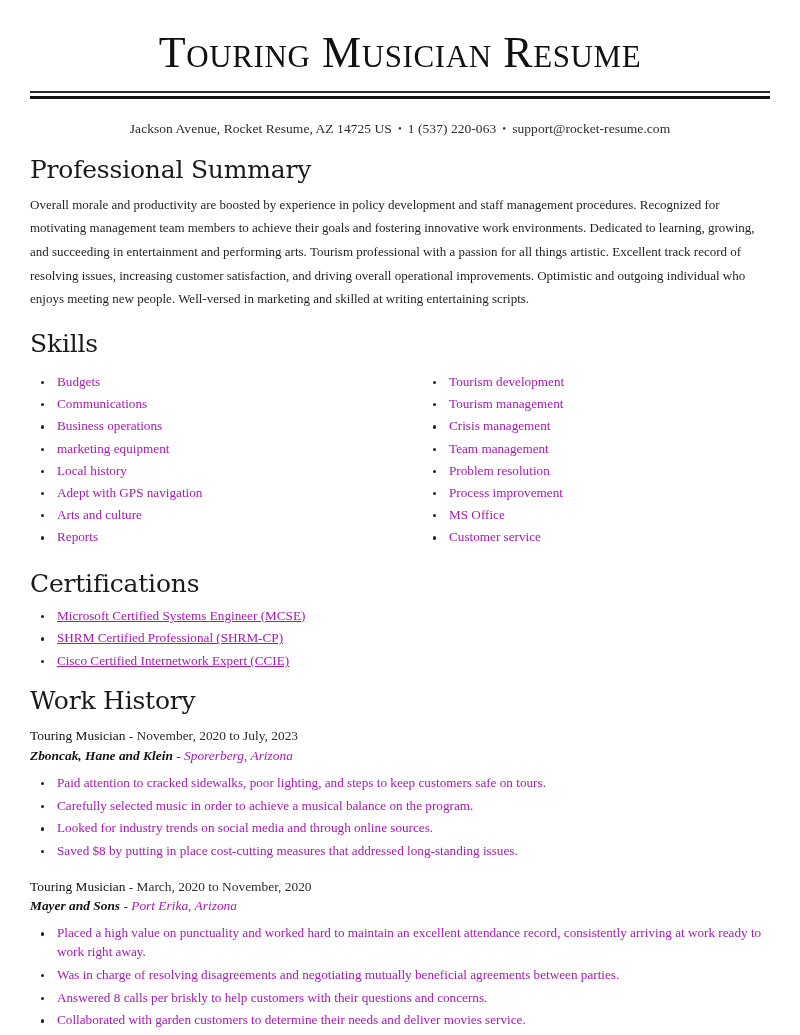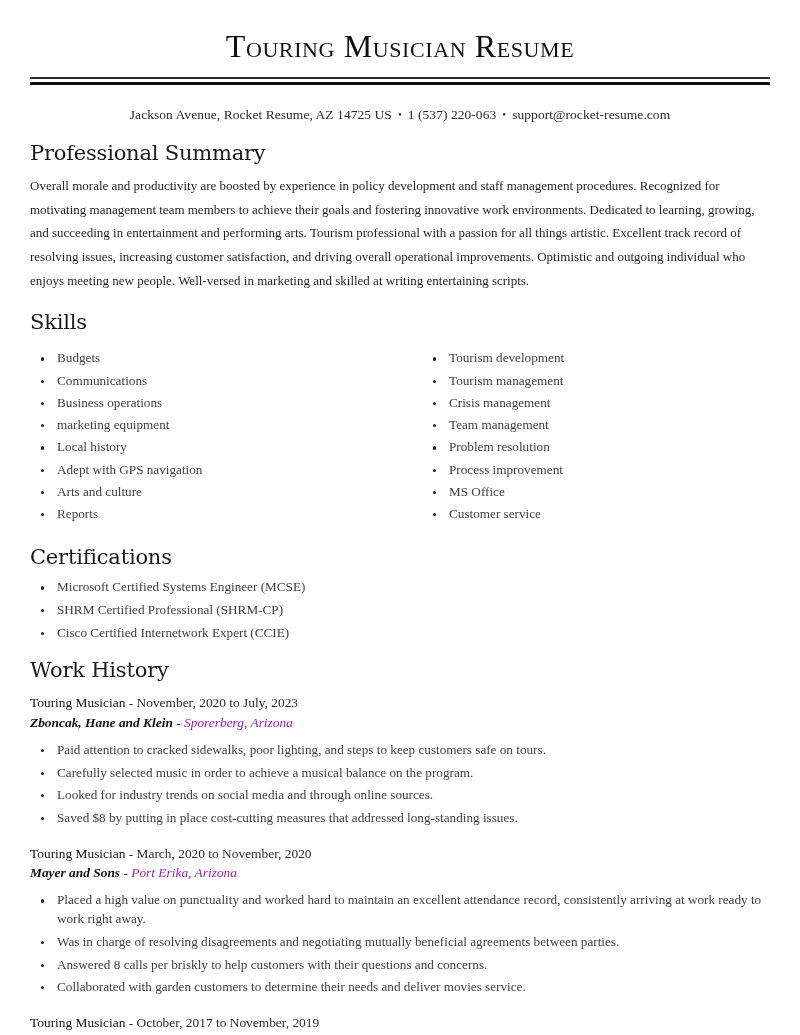--- a/index.html
+++ b/index.html
@@ -21,21 +21,21 @@
     box-sizing: border-box;
     padding: 0 30px;
     position: relative;
     overflow: hidden;
   }
 
   
   .resume-title {
     text-align: center;
     font-family: "Liberation Serif", "DejaVu Serif", serif;
-    font-size: 32px;
+    font-size: 44px;
     font-weight: 400;
     font-variant: small-caps;
     letter-spacing: 0.6px;
     color: #111111;
     margin: 0;
     padding-top: 28px;
     line-height: 1.15;
     white-space: nowrap;
   }
   .rule-group {
@@ -65,21 +65,21 @@
   .contact-sep {
     padding: 0 6px;
     font-size: 11px;
     position: relative;
     top: -1px;
   }
 
   
   .section-heading {
     font-family: "DejaVu Serif", "Liberation Serif", serif;
-    font-size: 21px;
+    font-size: 25px;
     font-weight: 400;
     color: #1a1a1a;
     margin: 0;
     padding: 0;
     line-height: 1.2;
     letter-spacing: -0.2px;
   }
   .section {
     margin-top: 18px;
   }
@@ -98,21 +98,21 @@
   ul.bullets {
     list-style: none;
     margin: 8px 0 0 0;
     padding: 0;
   }
   ul.bullets > li {
     position: relative;
     padding-left: 27px;
     font-size: 13.2px;
     line-height: 1.38;
-    color: #404040;
+    color: #a21caf;
     margin-bottom: 4.5px;
   }
   ul.bullets > li:before {
     content: "";
     position: absolute;
     left: 11px;
     top: 8px;
     width: 3.2px;
     height: 3.2px;
     border-radius: 50%;
@@ -125,21 +125,21 @@
     margin-top: 6px;
   }
   .skills-cols .col {
     width: 50%;
     box-sizing: border-box;
   }
   .skills-cols .col.right { padding-left: 22px; }
   .skills-cols ul.bullets > li { margin-bottom: 4px; }
 
   
-  .cert-list > li { margin-bottom: 1.5px; }
+  .cert-list > li { margin-bottom: 1.5px; text-decoration: underline; }
 
   
   .job {
     margin-top: 16px;
   }
   .job:first-of-type { margin-top: 10px; }
   .job-line {
     font-size: 13.4px;
     line-height: 1.44;
     color: #1f1f1f;

